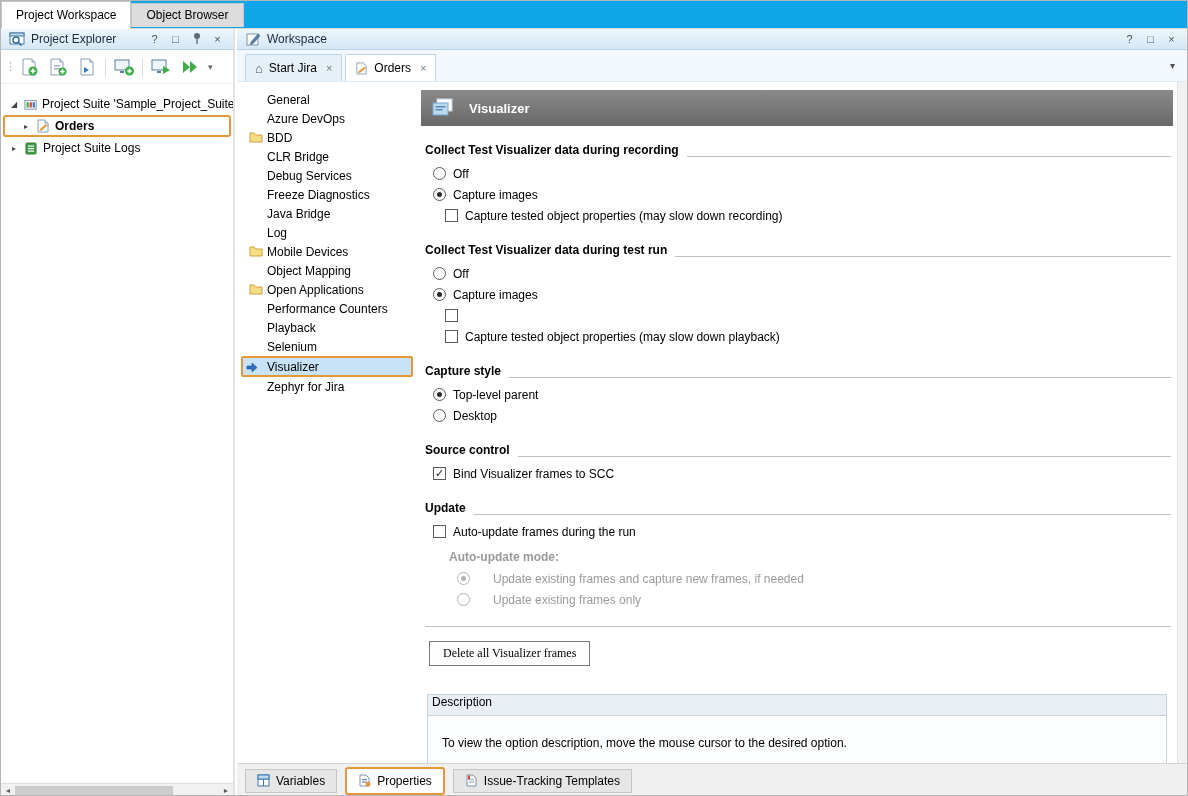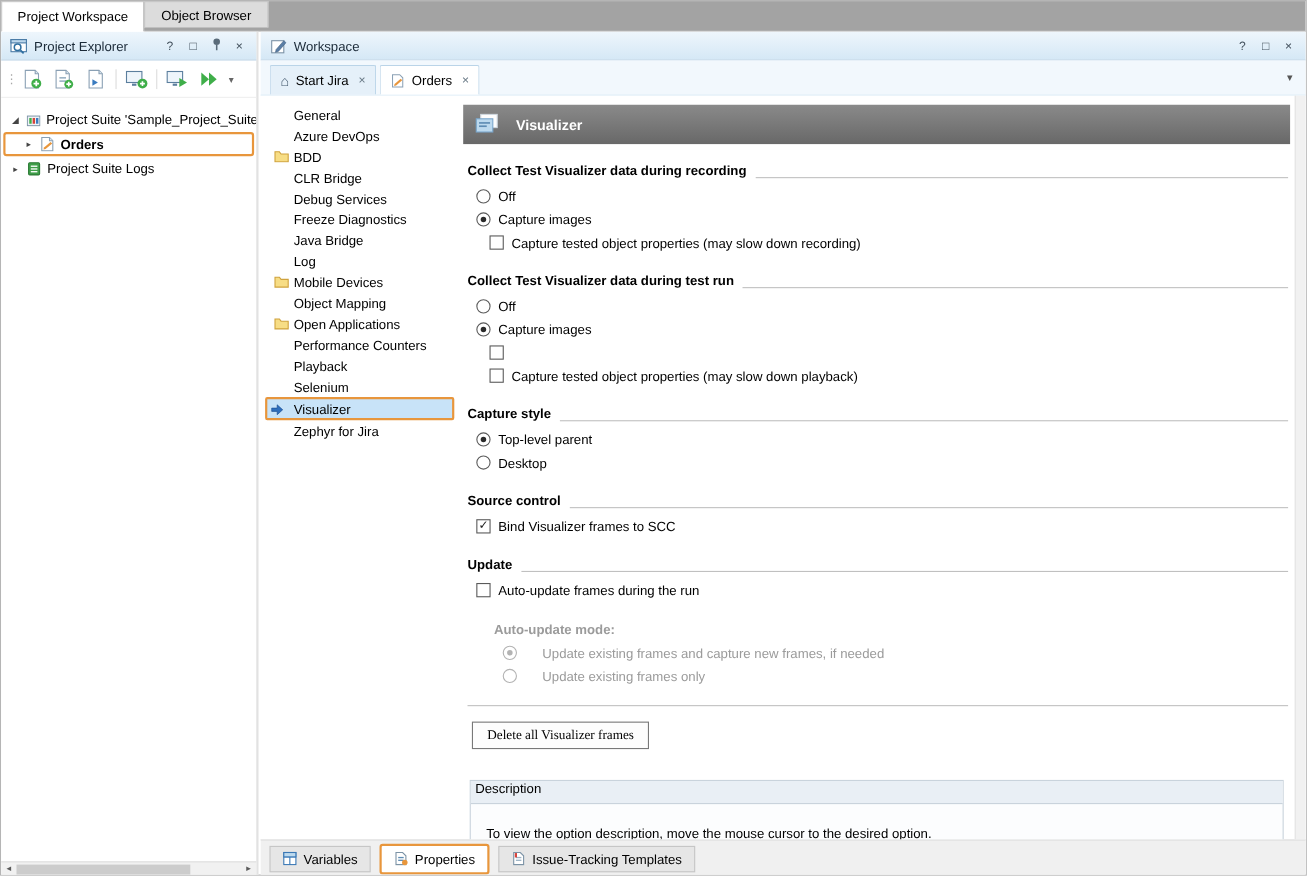--- a/index.html
+++ b/index.html
@@ -4,26 +4,26 @@
 <style>
   * { box-sizing: border-box; margin: 0; padding: 0; }
   body { background: #cfcfcf; }
   .app {
     position: relative; width: 1188px; height: 796px; background: #fff;
     font-family: "Liberation Sans", sans-serif; font-size: 12px; color: #000;
     overflow: hidden; border: 1px solid #b5b5b5;
   }
   
   .top-tabs { position: absolute; left: 0; top: 0; width: 100%; height: 28px;
-    background: #a3a3a3; border-bottom: 1px solid #d7d7d7; display: flex; align-items: flex-start; }
+    background: #0ea5e9; border-bottom: 1px solid #d7d7d7; display: flex; align-items: center; }
   .top-tab { display: flex; align-items: center; padding: 0 14px; border: 1px solid #c6c6c6;
     border-bottom: none; background: #dcdcdc; height: 24px; white-space: nowrap; }
   .top-tab.active { background: #fff; height: 28px; border-bottom: 1px solid #fff; }
   
-  .panel-head { height: 26px; background: linear-gradient(#eef6fc, #d5e8f6);
+  .panel-head { height: 21px; background: linear-gradient(#eef6fc, #d5e8f6);
     border-bottom: 1px solid #b9d1e5; display: flex; align-items: center; padding: 0 8px; gap: 6px; }
   .panel-title { flex: 1; font-size: 12px; color: #1b2a38; }
   .head-btn { width: 15px; text-align: center; color: #44525e; font-size: 11px; cursor: default; }
   
   .explorer { position: absolute; left: 0; top: 28px; width: 234px; height: 768px;
     background: #fff; border-right: 2px solid #e2e2e2; display: flex; flex-direction: column; }
   .explorer-toolbar { height: 34px; display: flex; align-items: center; gap: 7px;
     padding: 0 4px; border-bottom: 1px solid #efefef; }
   .grip { color: #a8a8a8; font-size: 11px; letter-spacing: -2px; width: 6px; }
   .tb-sep { width: 1px; height: 18px; background: #dcdcdc; }
@@ -73,21 +73,21 @@
   .radio { width: 13px; height: 13px; border: 1px solid #5a5a5a; border-radius: 50%;
     background: #fff; position: relative; flex: 0 0 auto; }
   .radio.on::after { content: ""; position: absolute; left: 3px; top: 3px; width: 5px; height: 5px;
     border-radius: 50%; background: #2b2b2b; }
   .checkbox { width: 13px; height: 13px; border: 1px solid #5a5a5a; background: #fff;
     display: flex; align-items: center; justify-content: center; font-size: 11px; line-height: 1;
     color: #1a1a1a; flex: 0 0 auto; }
   .disabled { color: #9b9b9b; }
   .disabled .radio { border-color: #b3b3b3; }
   .disabled .radio.on::after { background: #b3b3b3; }
-  .mode-label { margin: 16px 0 2px 28px; font-weight: bold; color: #9b9b9b; height: 18px;
+  .mode-label { margin: 6px 0 2px 28px; font-weight: bold; color: #9b9b9b; height: 18px;
     display: flex; align-items: center; }
   .full-rule { height: 1px; background: #c0c0c0; margin: 16px 2px 0 4px; }
   .delete-btn { display: inline-flex; align-items: center; margin: 14px 0 0 8px; padding: 4px 13px;
     background: #fdfdfd; border: 1px solid #787878; font-size: 12px; font-family: Liberation Serif, serif; }
   .desc-box { border: 1px solid #c9d3dc; margin: 28px 6px 0 6px; background: #fcfdfe; }
   .desc-head { height: 21px; background: #e9eff5; border-bottom: 1px solid #c9d3dc;
     display: flex; align-items: flex-start; padding-left: 4px; }
   .desc-body { padding: 20px 12px 28px 14px; }
   .v-scroll { position: absolute; right: 0; top: 0; width: 10px; bottom: 0;
     background: #f1f1f1; border-left: 1px solid #e3e3e3; }

